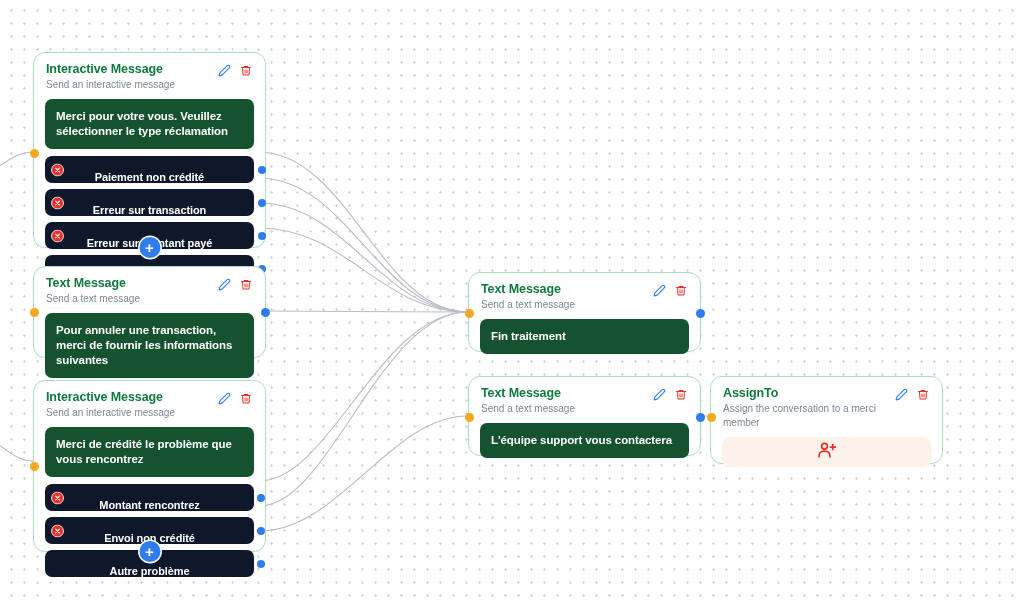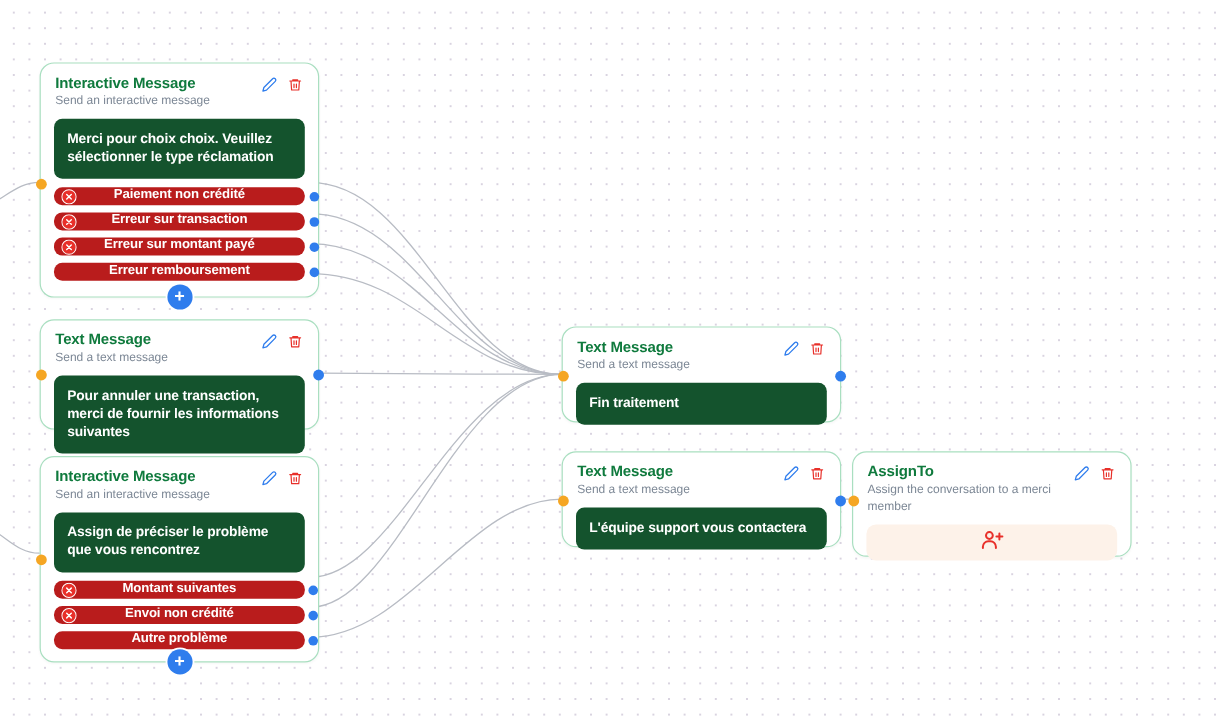--- a/index.html
+++ b/index.html
@@ -68,24 +68,24 @@
     border-radius: 7px;
     font-size: 11.5px;
     font-weight: bold;
     line-height: 15px;
     padding: 10px 11px;
     letter-spacing: -0.1px;
   }
   .opt-list { margin-top: 7px; display: flex; flex-direction: column; gap: 6px; }
   .opt-btn {
     position: relative;
-    background: #b91c1c;
+    background: #0f172a;
     border-radius: 7px;
-    height: 15px;
-    display: flex; align-items: flex-start; justify-content: center;
+    height: 27px;
+    display: flex; align-items: flex-end; justify-content: center;
     color: #ffffff;
     font-size: 11px;
     font-weight: bold;
     letter-spacing: -0.1px;
     cursor: pointer;
   }
   .opt-del {
     position: absolute; left: 6px; top: 50%;
     transform: translateY(-50%);
     width: 13px; height: 13px;
@@ -175,21 +175,21 @@
         </span>
         <span class="icon-btn">
           <svg width="12" height="13" viewBox="0 0 24 24" fill="none" stroke="#e8302a" stroke-width="2" stroke-linecap="round" stroke-linejoin="round">
               <path d="M3 6h18M8 6V4h8v2M19 6l-1 15H6L5 6M10 11v6M14 11v6"></path>
             </svg>
         </span>
       </div>
     </div>
 
     <div class="node-body">
-      <div class="msg-bubble">Merci pour choix choix. Veuillez sélectionner le type réclamation</div>
+      <div class="msg-bubble">Merci pour votre vous. Veuillez sélectionner le type réclamation</div>
       <div class="opt-list">
         <div class="opt-btn">
           <span class="opt-del">
             <svg width="13" height="13" viewBox="0 0 24 24">
                 <circle cx="12" cy="12" r="11" fill="#e8302a" stroke="#ffffff" stroke-width="1.6"></circle>
                 <path d="M8.5 8.5l7 7M15.5 8.5l-7 7" stroke="#ffffff" stroke-width="2.2" stroke-linecap="round"></path>
               </svg>
           </span>
           <span>Paiement non crédité</span>
           <span class="opt-port" style="right:-12px;"></span>
@@ -265,30 +265,30 @@
             </svg>
         </span>
         <span class="icon-btn">
           <svg width="12" height="13" viewBox="0 0 24 24" fill="none" stroke="#e8302a" stroke-width="2" stroke-linecap="round" stroke-linejoin="round">
               <path d="M3 6h18M8 6V4h8v2M19 6l-1 15H6L5 6M10 11v6M14 11v6"></path>
             </svg>
         </span>
       </div>
     </div>
     <div class="node-body">
-      <div class="msg-bubble">Assign de préciser le problème que vous rencontrez</div>
+      <div class="msg-bubble">Merci de crédité le problème que vous rencontrez</div>
       <div class="opt-list">
         <div class="opt-btn">
           <span class="opt-del">
             <svg width="13" height="13" viewBox="0 0 24 24">
                 <circle cx="12" cy="12" r="11" fill="#e8302a" stroke="#ffffff" stroke-width="1.6"></circle>
                 <path d="M8.5 8.5l7 7M15.5 8.5l-7 7" stroke="#ffffff" stroke-width="2.2" stroke-linecap="round"></path>
               </svg>
           </span>
-          <span>Montant suivantes</span>
+          <span>Montant rencontrez</span>
           <span class="opt-port" style="right:-11px;"></span>
         </div>
         <div class="opt-btn">
           <span class="opt-del">
             <svg width="13" height="13" viewBox="0 0 24 24">
                 <circle cx="12" cy="12" r="11" fill="#e8302a" stroke="#ffffff" stroke-width="1.6"></circle>
                 <path d="M8.5 8.5l7 7M15.5 8.5l-7 7" stroke="#ffffff" stroke-width="2.2" stroke-linecap="round"></path>
               </svg>
           </span>
           <span>Envoi non crédité</span>

